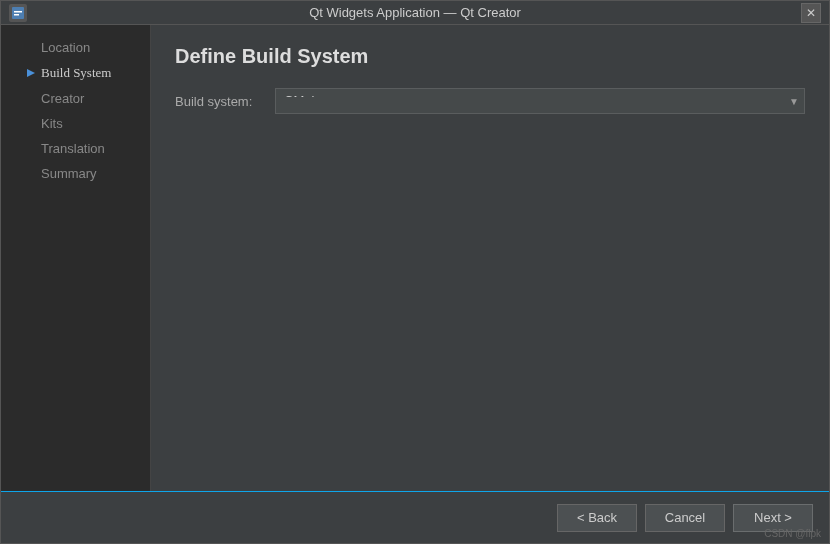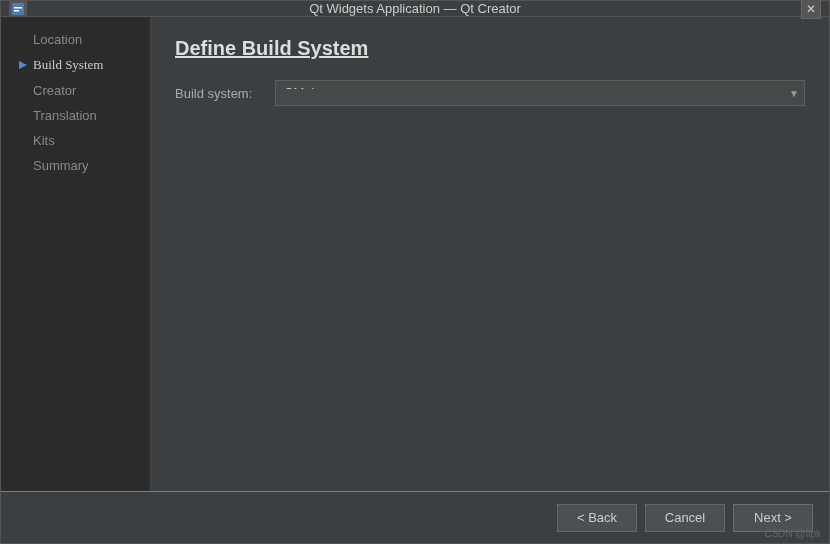--- a/index.html
+++ b/index.html
@@ -22,21 +22,21 @@
       width: 830px;
       height: 544px;
       display: flex;
       flex-direction: column;
       border: 1px solid #555;
     }
 
     .titlebar {
       background: #3c3f41;
       border-bottom: 1px solid #555;
-      height: 16px;
+      height: 24px;
       display: flex;
       align-items: center;
       justify-content: space-between;
       padding: 0 8px;
       flex-shrink: 0;
     }
 
     .titlebar-left {
       display: flex;
       align-items: center;
@@ -81,21 +81,21 @@
 
     .content-area {
       display: flex;
       flex: 1;
       overflow: hidden;
     }
 
     .sidebar {
       width: 150px;
       background: #2b2b2b;
-      padding: 10px 4px;
+      padding: 10px 12px;
       flex-shrink: 0;
       border-right: 1px solid #444;
     }
 
     .sidebar-item {
       display: flex;
       align-items: center;
       padding: 5px 12px;
       cursor: default;
       color: #888;
@@ -121,21 +121,20 @@
       padding: 20px 24px;
       display: flex;
       flex-direction: column;
     }
 
     .page-title {
       font-size: 20px;
       font-weight: bold;
       color: #dddddd;
       margin-bottom: 20px;
-      text-decoration: underline;
     }
 
     .form-row {
       display: flex;
       align-items: center;
       margin-bottom: 12px;
     }
 
     .form-label {
       color: #aaaaaa;
@@ -247,25 +246,25 @@
           <polygon points="2,2 10,6 2,10" fill="#4a90d9"></polygon>
         </svg>
         <span>Build System</span>
       </div>
       <div class="sidebar-item">
         <svg class="sidebar-arrow" width="12" height="12"></svg>
         <span>Creator</span>
       </div>
       <div class="sidebar-item">
         <svg class="sidebar-arrow" width="12" height="12"></svg>
+        <span>Kits</span>
+      </div>
+      <div class="sidebar-item">
+        <svg class="sidebar-arrow" width="12" height="12"></svg>
         <span>Translation</span>
-      </div>
-      <div class="sidebar-item">
-        <svg class="sidebar-arrow" width="12" height="12"></svg>
-        <span>Kits</span>
       </div>
       <div class="sidebar-item">
         <svg class="sidebar-arrow" width="12" height="12"></svg>
         <span>Summary</span>
       </div>
     </div>
 
     <div class="main-content">
       <div class="page-title">Define Build System</div>
 

